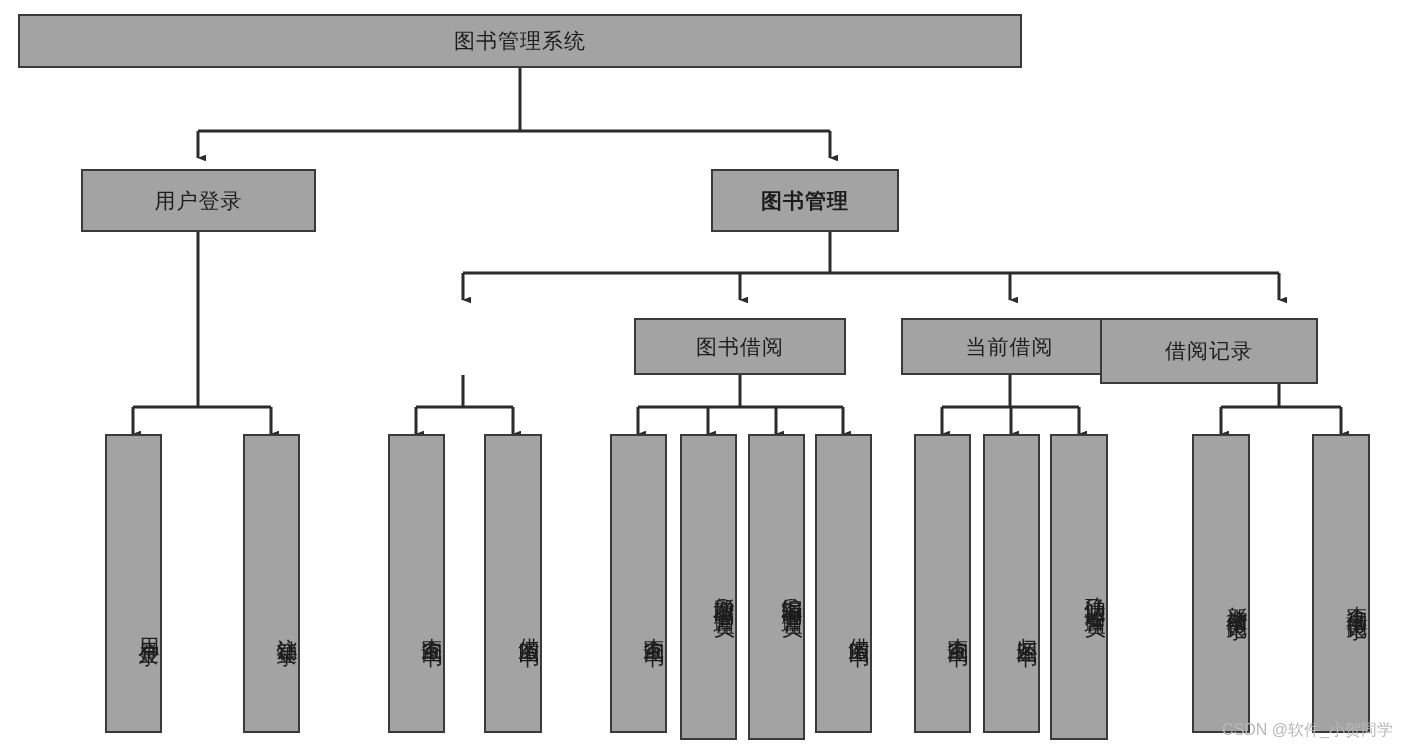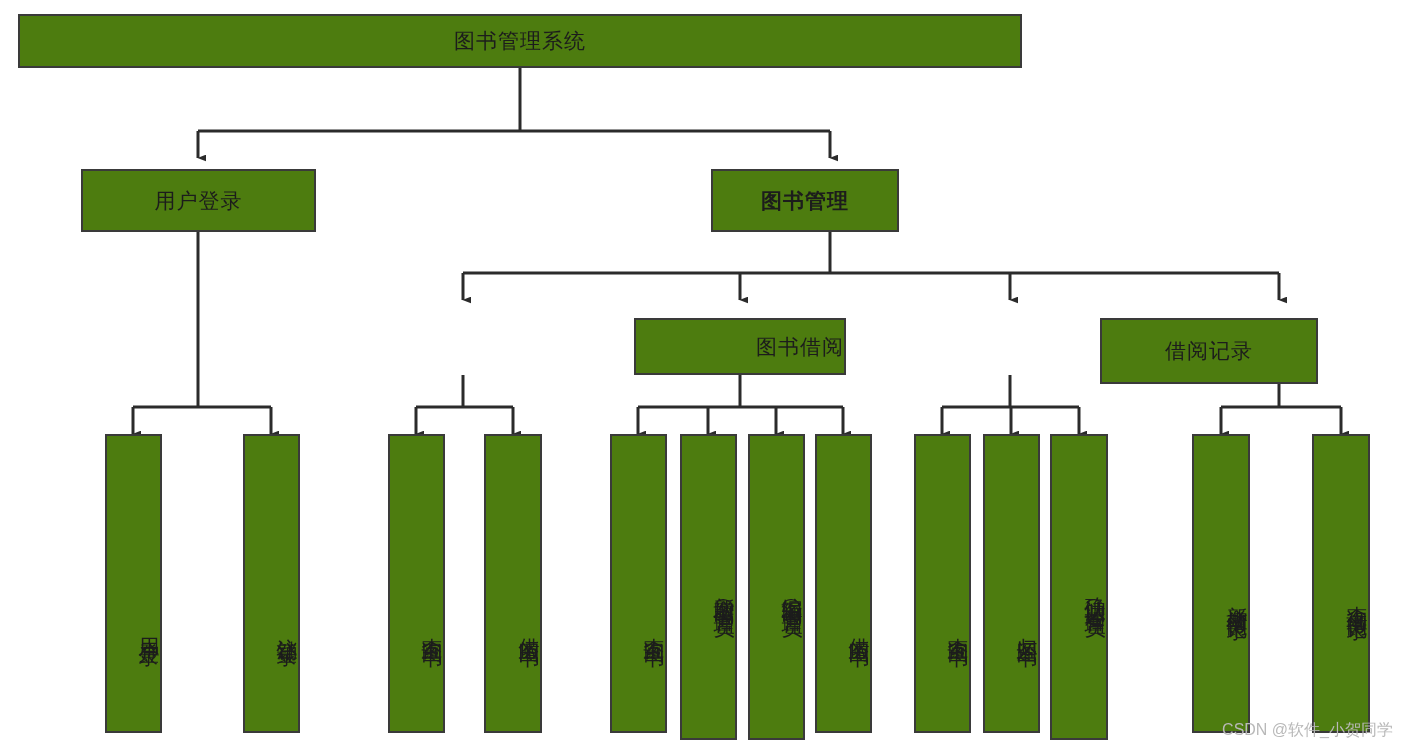--- a/index.html
+++ b/index.html
@@ -22,21 +22,21 @@
     position: absolute;
     left: 0;
     top: 0;
     width: 1405px;
     height: 747px;
   }
   .node {
     position: absolute;
     box-sizing: border-box;
     border: 2px solid #3a3a3a;
-    background: #4d7c0f;
+    background: #a3a3a3;
     display: flex;
     align-items: center;
     justify-content: center;
     color: #1c1c1c;
     z-index: 2;
   }
   .node.horizontal {
     font-size: 21px;
     letter-spacing: 1px;
   }
@@ -138,22 +138,25 @@
     <span class="node-label">图书管理系统</span>
   </div>
 
   <div class="node horizontal" style="left:81px; top:169px; width:235px; height:63px;">
     <span class="node-label">用户登录</span>
   </div>
   <div class="node horizontal" style="left:711px; top:169px; width:188px; height:63px;font-weight:bold;">
     <span class="node-label">图书管理</span>
   </div>
 
-  <div class="node horizontal" style="left:634px; top:318px; width:212px; height:57px;justify-content:flex-end;">
+  <div class="node horizontal" style="left:634px; top:318px; width:212px; height:57px;">
     <span class="node-label">图书借阅</span>
+  </div>
+  <div class="node horizontal" style="left:901px; top:318px; width:217px; height:57px;">
+    <span class="node-label">当前借阅</span>
   </div>
   <div class="node horizontal" style="left:1100px; top:318px; width:218px; height:66px;">
     <span class="node-label">借阅记录</span>
   </div>
 
   <div class="node vertical pad-top-lg" style="left:105px; top:434px; width:57px; height:299px;">
     <span class="node-label">用户登录</span>
   </div>
   <div class="node vertical pad-top-lg" style="left:243px; top:434px; width:57px; height:299px;">
     <span class="node-label">注销登录</span>

